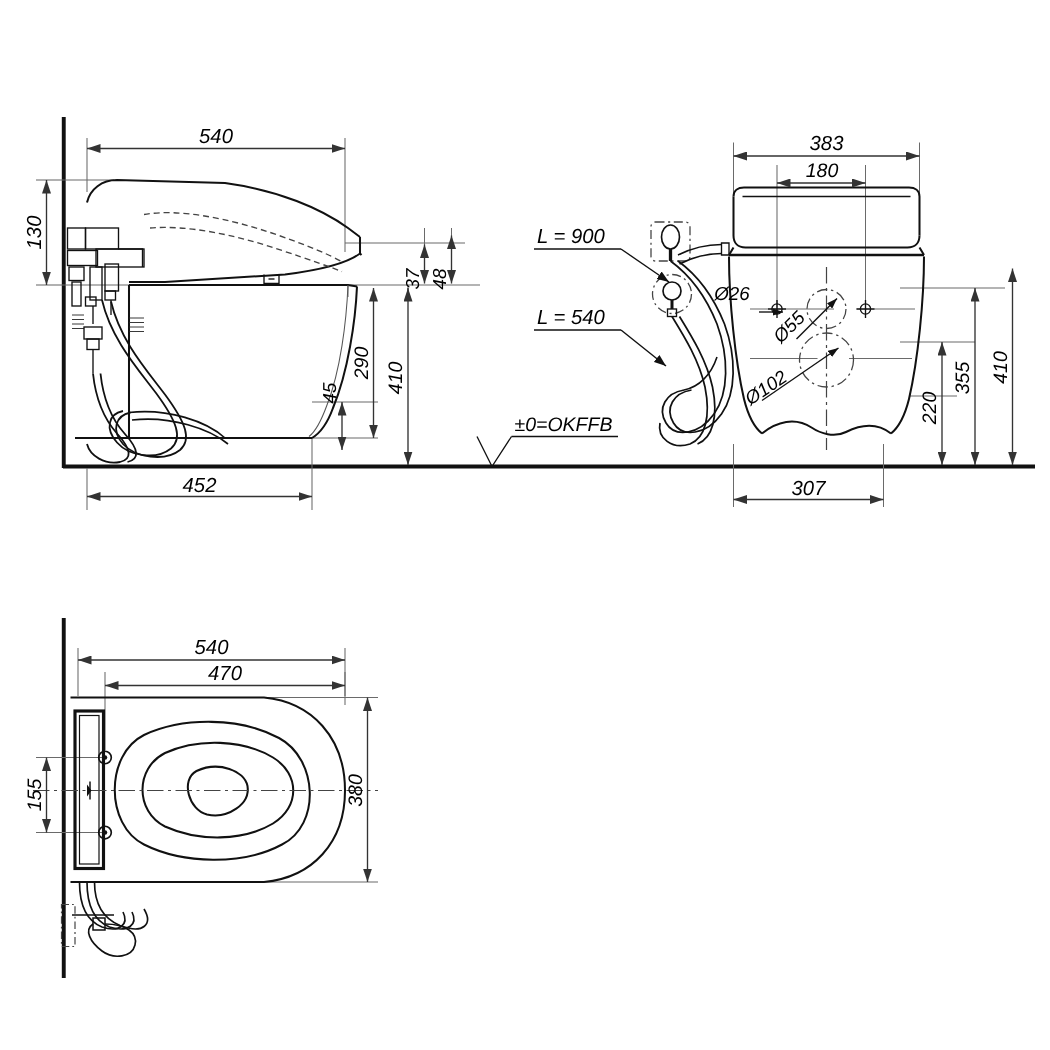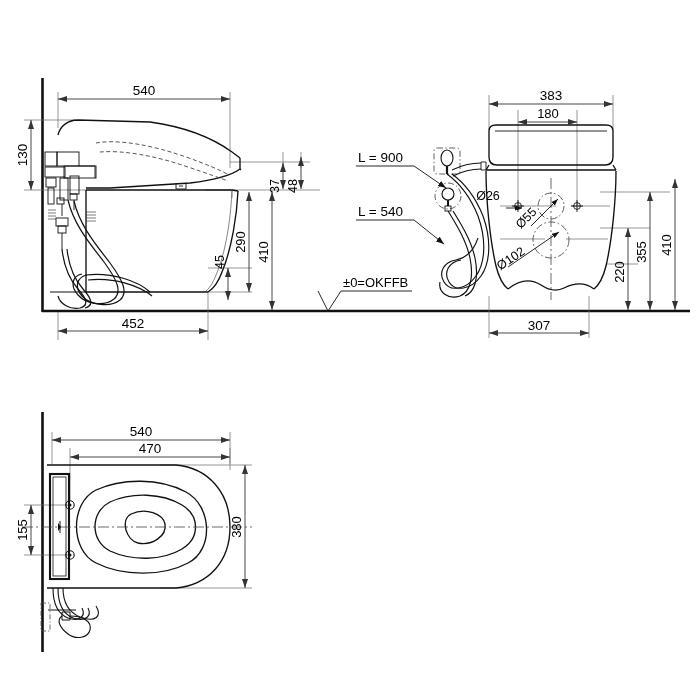--- a/index.html
+++ b/index.html
@@ -2,21 +2,21 @@
 <html><head>
 <meta charset="utf-8">
 <title>Technical Drawing</title>
 <style>
   html,body{margin:0;padding:0;background:#ffffff;}
   body{
     width:700px;height:700px;overflow:hidden;
     font-family:"Liberation Sans", sans-serif;
     color:#000;
   }
-  #sheet{position:relative;width:618px;height:700px;background:#c2410c;}
+  #sheet{position:relative;width:618px;height:700px;background:#c2410c;font-style:italic;}
   svg{display:block;}
   text{font-family:"Liberation Sans", sans-serif;fill:#000;}
 </style>
 </head>
 <body>
 
 <div id="sheet">
 
 <svg width="700" height="700" viewBox="0 0 700 700">
 

